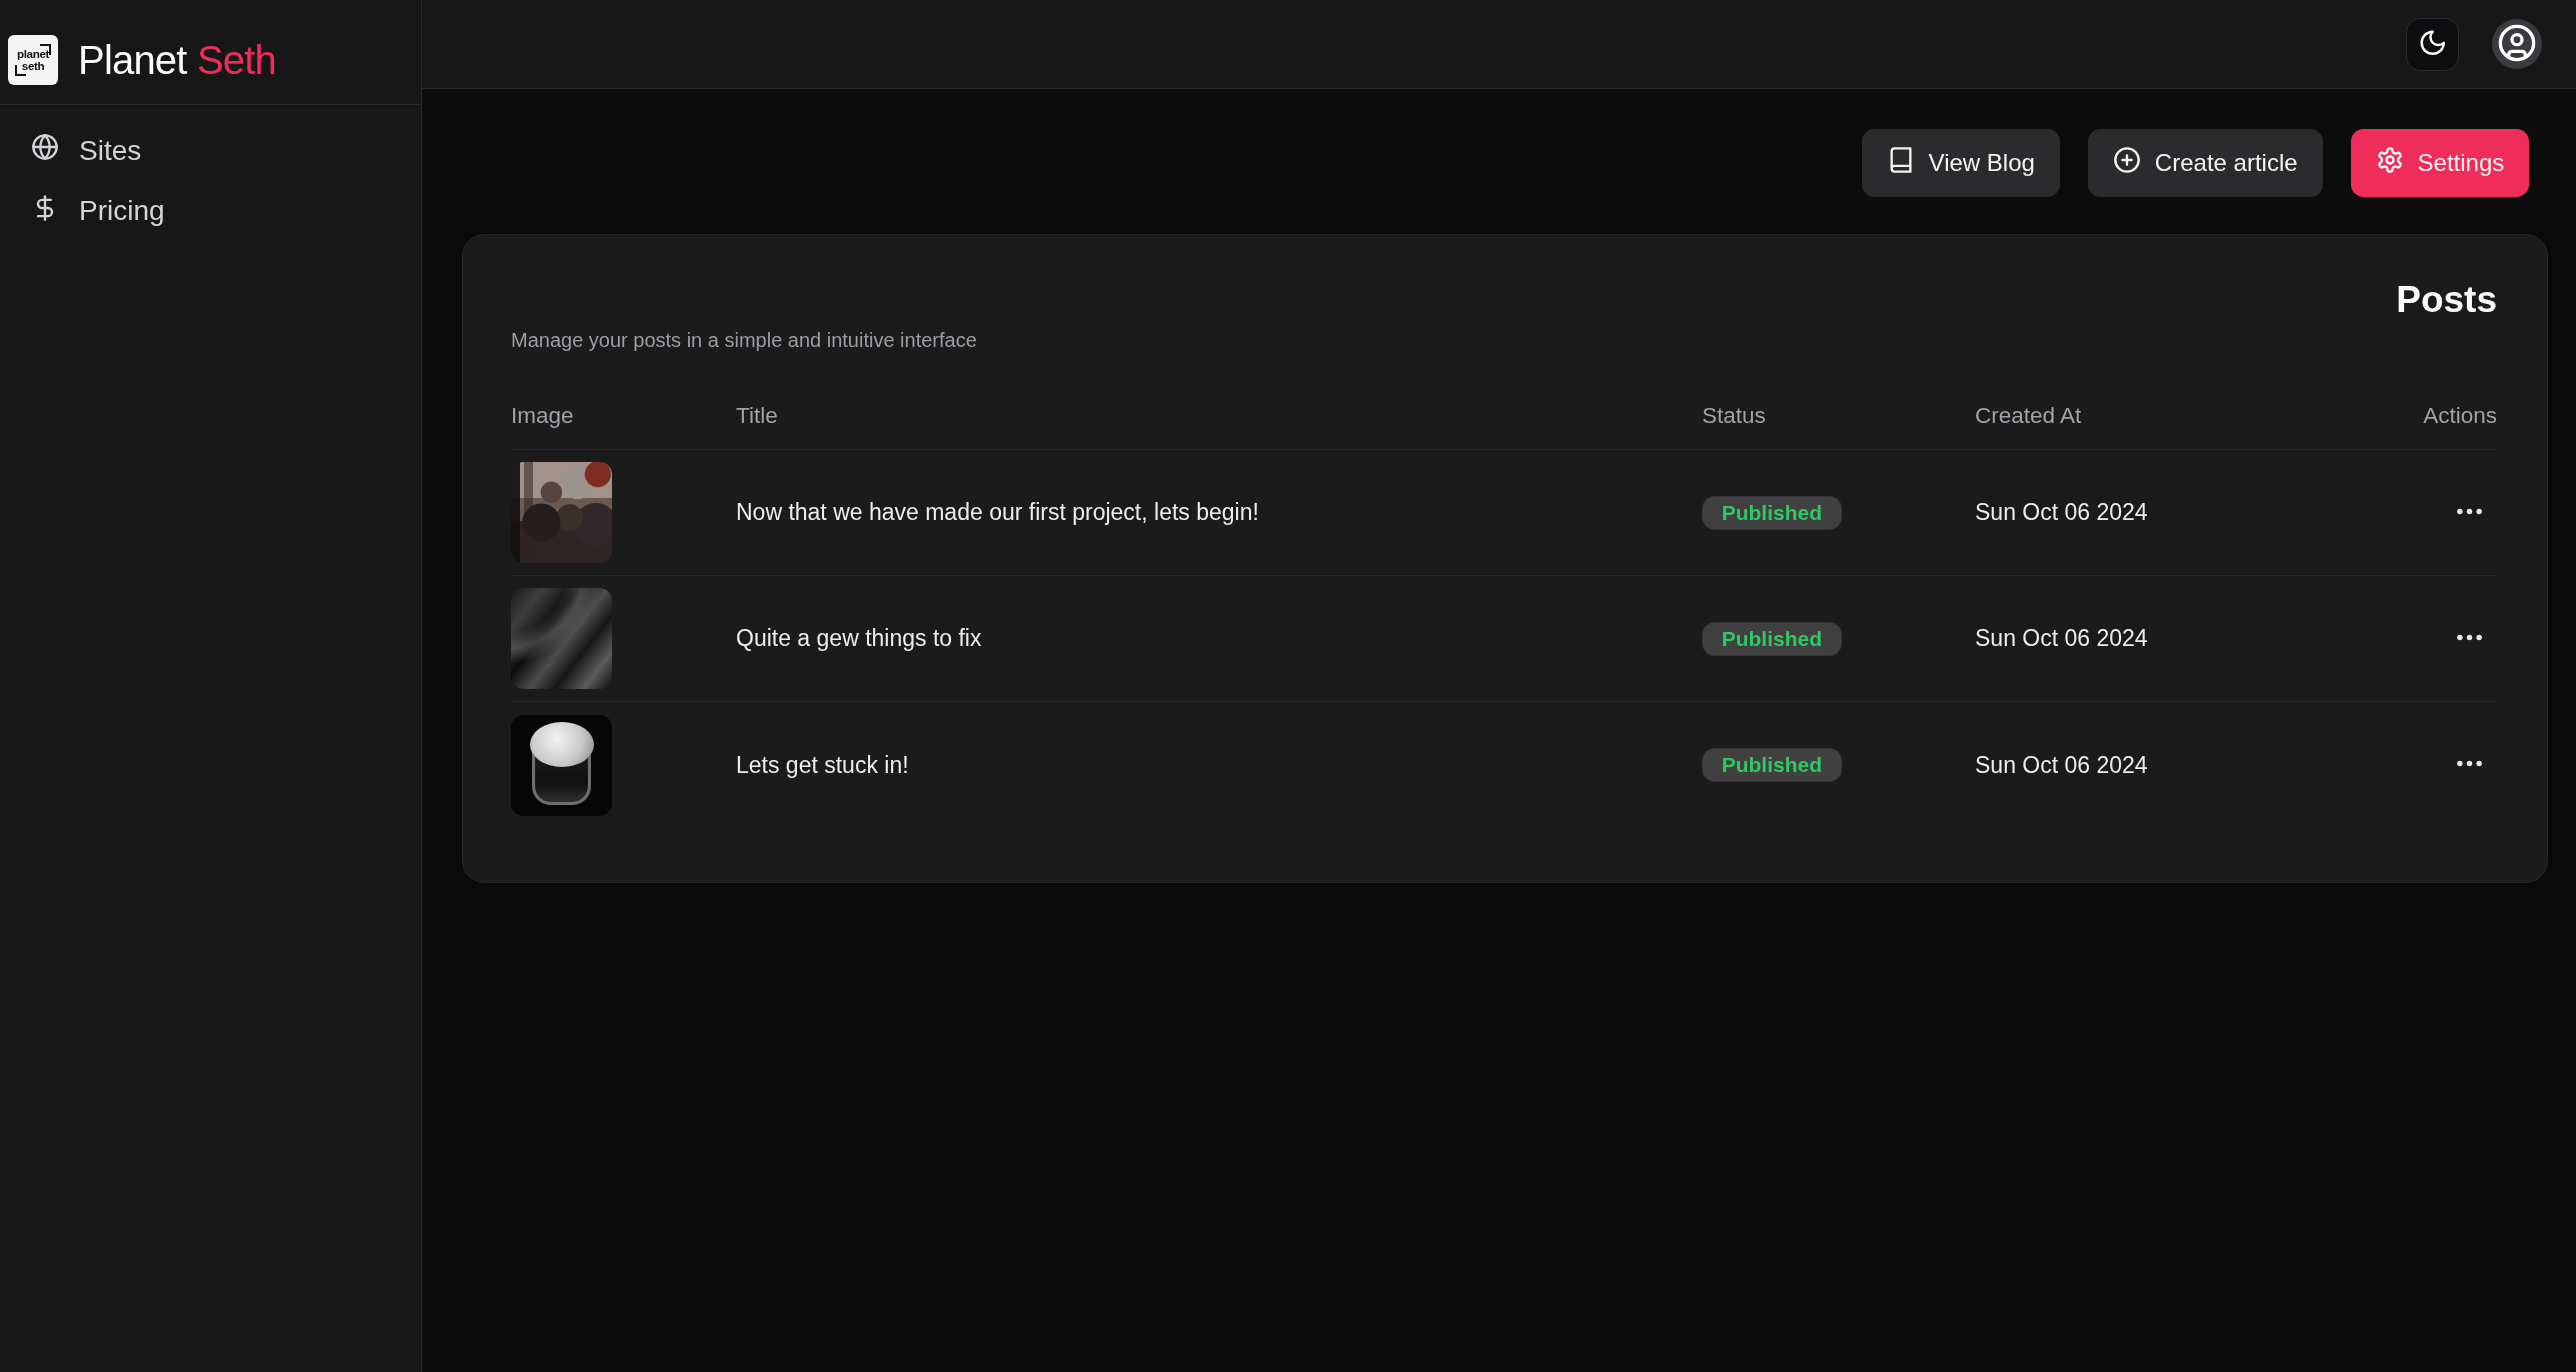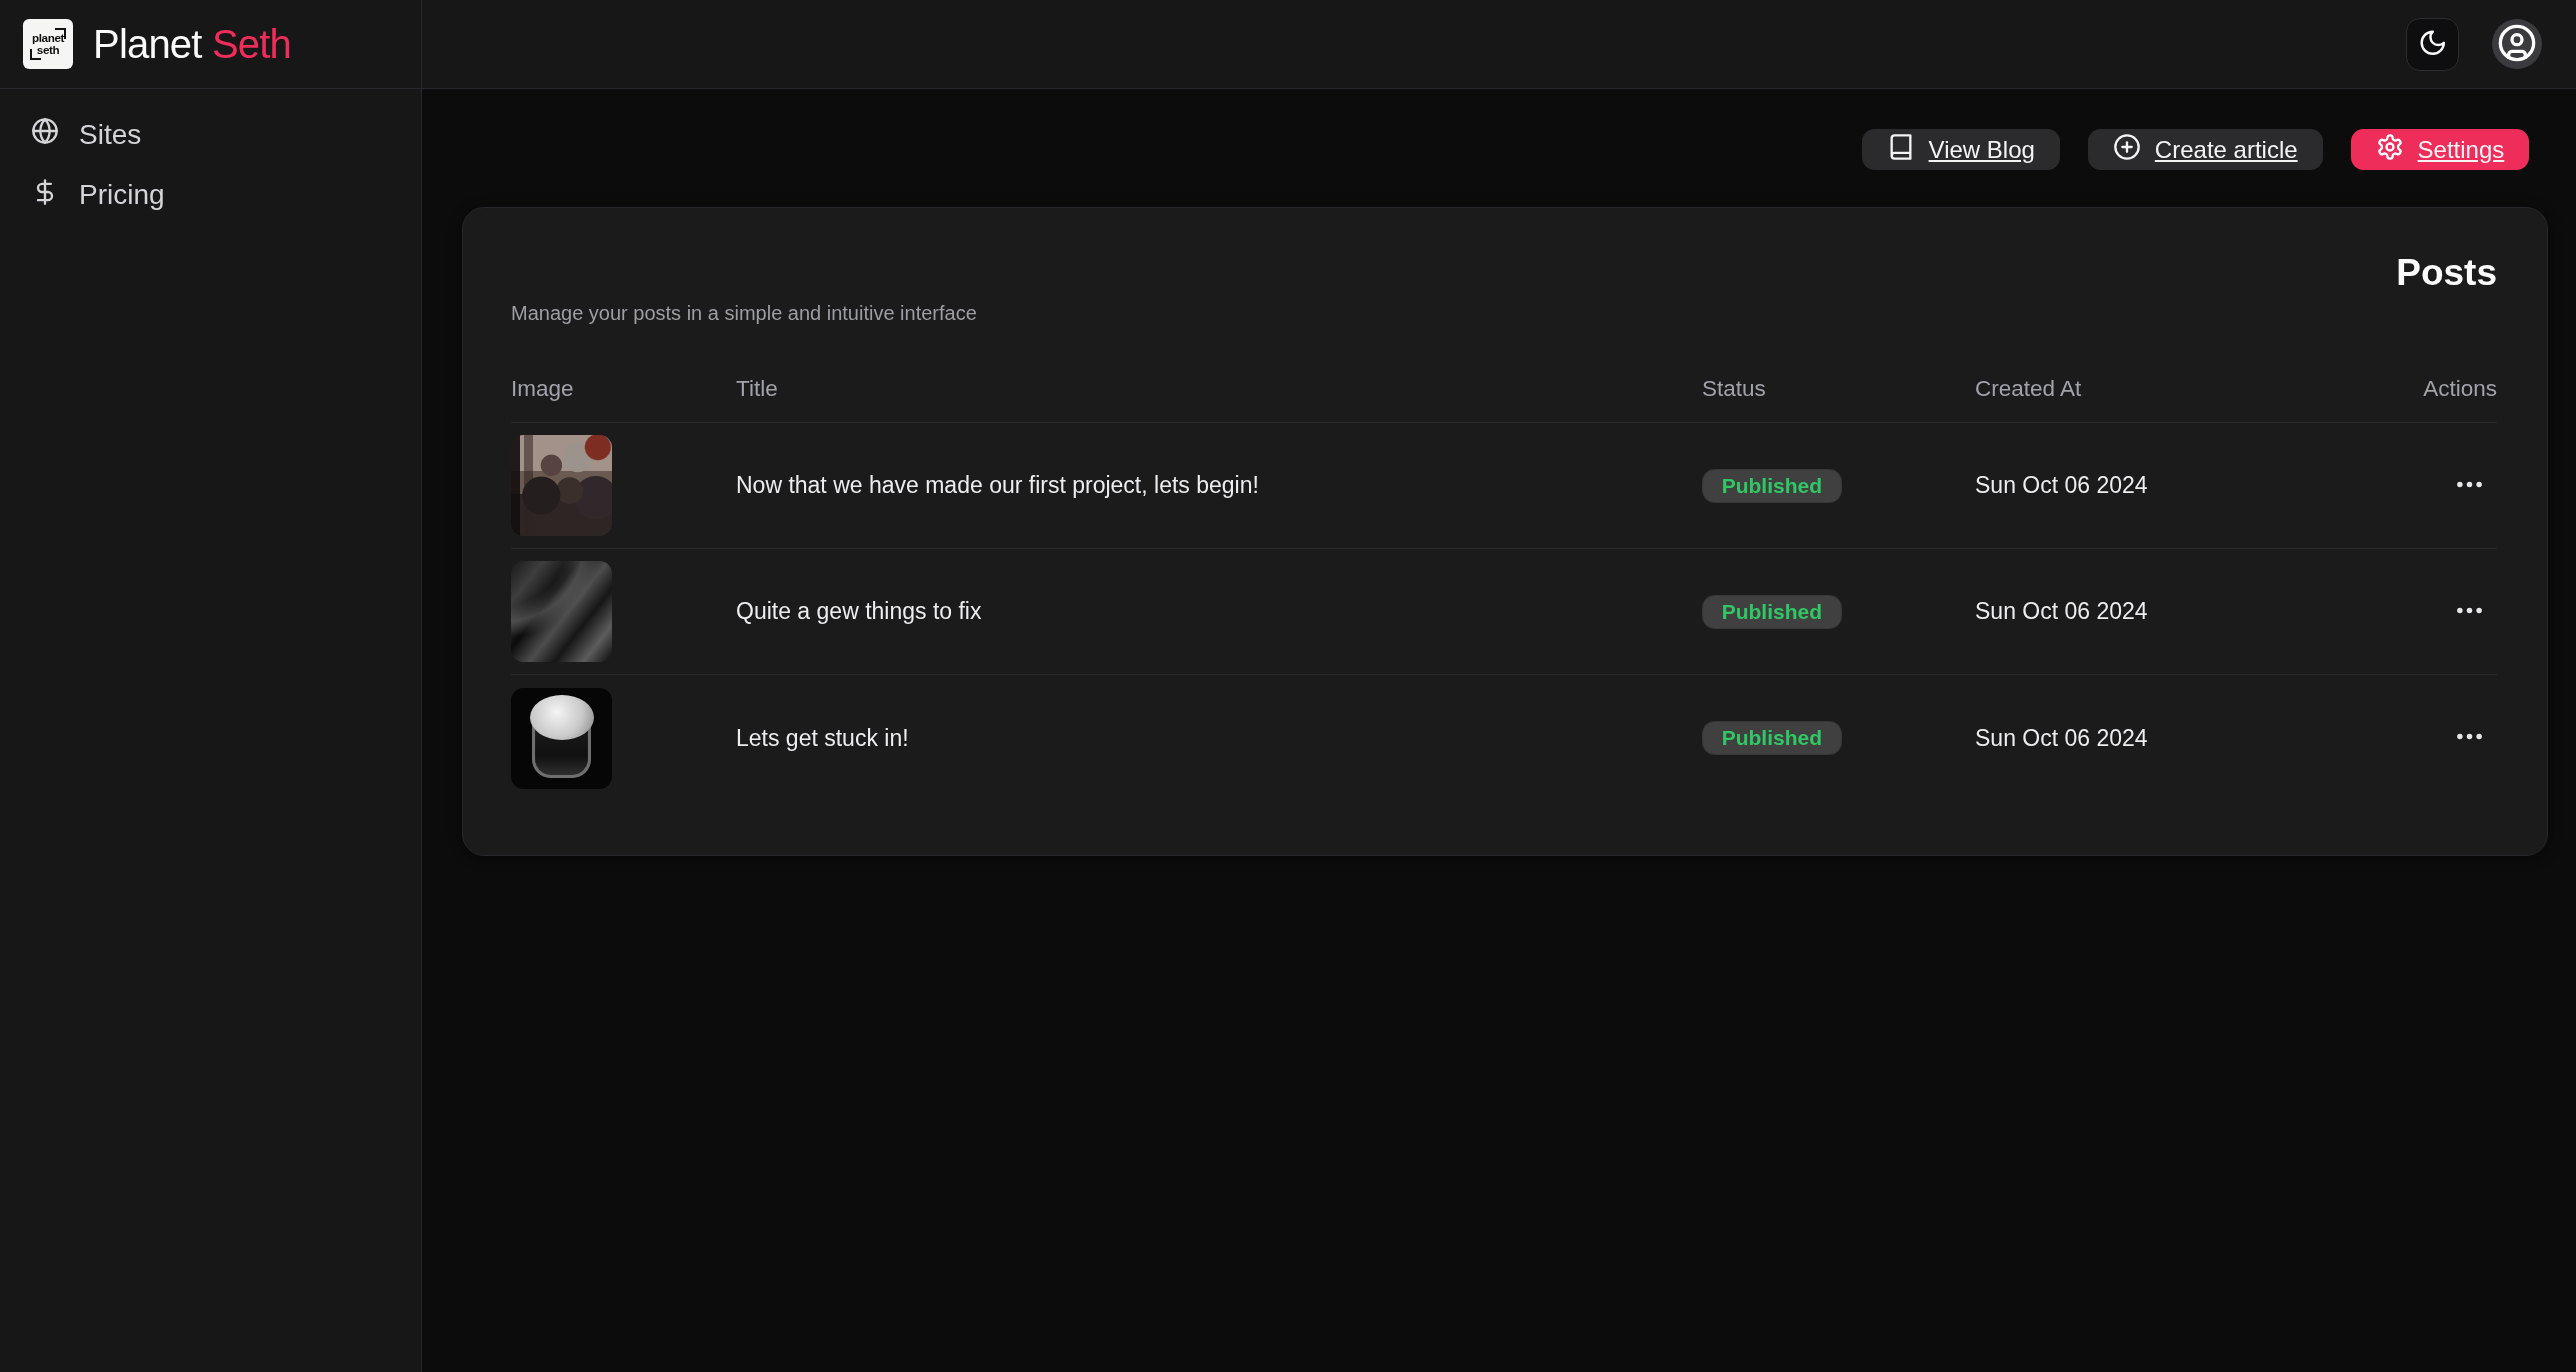--- a/index.html
+++ b/index.html
@@ -7,21 +7,21 @@
   body {
     background:#0c0c0c;
     font-family:"Liberation Sans","DejaVu Sans",sans-serif;
     color:#ececee;
     overflow:hidden;
   }
   .app { display:grid; grid-template-columns:422px 1fr; grid-template-rows:89px 1fr; width:2576px; height:1373px; }
 
   
   .sidebar { grid-row:1/3; grid-column:1; background:#171717; border-right:1.6px solid #29292d; display:flex; flex-direction:column; }
-  .brand { height:89px; flex:0 0 89px; border-bottom:1.6px solid #29292d; display:flex; align-items:center; gap:20px; padding-left:23px; }
+  .brand { height:89px; flex:0 0 89px; border-bottom:1.6px solid #29292d; display:flex; align-items:center; gap:20px; padding-left:8px;margin-top:16px; }
   .logo { width:50px; height:50px; background:#f5f5f4; border-radius:6.2px; position:relative; display:flex; flex-direction:column; align-items:center; justify-content:center; color:#121212; font-weight:700; line-height:1; }
   .logo .l1 { font-size:11.7px; letter-spacing:-0.4px; }
   .logo .l2 { font-size:11.7px; letter-spacing:-0.4px; margin-top:0.8px; }
   .logo::before { content:""; position:absolute; top:9.3px; right:7px; width:8.6px; height:8.6px; border-top:2.3px solid #121212; border-right:2.3px solid #121212; }
   .logo::after  { content:""; position:absolute; bottom:9.3px; left:7px; width:8.6px; height:8.6px; border-bottom:2.3px solid #121212; border-left:2.3px solid #121212; }
   .brand-title { font-size:40px; font-weight:500; letter-spacing:-0.8px; color:#fafafa; white-space:nowrap; }
   .brand-title .accent { color:var(--accent); }
 
   .nav { padding:23px 0 0 31px; display:flex; flex-direction:column; gap:15.5px; }
   .nav-item { display:flex; align-items:center; gap:20px; height:45px; font-size:28px; color:#d4d4d9; cursor:pointer; }
@@ -30,21 +30,21 @@
   
   .topbar { grid-row:1; grid-column:2; background:#171717; border-bottom:1.6px solid #29292d; display:flex; align-items:center; justify-content:flex-end; gap:33px; padding-right:34px; }
   .theme-btn { width:53px; height:53px; border-radius:14px; background:#0e0e10; border:1.6px solid #2d2d31; display:flex; align-items:center; justify-content:center; cursor:pointer; }
   .theme-btn svg { width:29.5px; height:29.5px; }
   .avatar-btn { width:50px; height:50px; border-radius:50%; background:#3a3a3f; border:none; display:flex; align-items:center; justify-content:center; cursor:pointer; }
   .avatar-btn svg { width:40px; height:40px; }
 
   
   .main { grid-row:2; grid-column:2; background:#0c0c0c; padding:40px 28px 0 40px; }
   .toolbar { display:flex; justify-content:flex-end; align-items:center; gap:28px; margin-bottom:37px; padding-right:18.7px; }
-  .btn { height:41px; border:none; border-radius:12.4px; display:inline-flex; align-items:center; gap:14px; padding:0 25px; font-size:24px; font-family:inherit; color:#f4f4f5; background:#2b2b2e; cursor:pointer; white-space:nowrap;text-decoration:underline; }
+  .btn { height:68px; border:none; border-radius:12.4px; display:inline-flex; align-items:center; gap:14px; padding:0 25px; font-size:24px; font-family:inherit; color:#f4f4f5; background:#2b2b2e; cursor:pointer; white-space:nowrap; }
   .btn svg { width:28px; height:28px; }
   .btn.primary { background:var(--accent); }
 
   
   .card { background:#1b1b1c; border:0.8px solid #27272b; border-radius:22px; min-height:644px; padding:44px 50px 54px 48px; box-shadow:0 1.6px 14px rgba(0,0,0,.45); }
   .card-title { font-size:37px; font-weight:700; color:#fafafa;text-align:right; }
   .card-subtitle { margin-top:8px; font-size:20px; color:#9d9da4; }
 
   .table { margin-top:51px; }
   .thead, .trow { display:grid; grid-template-columns:225px 1fr 273px 334px 188px; align-items:center; }

